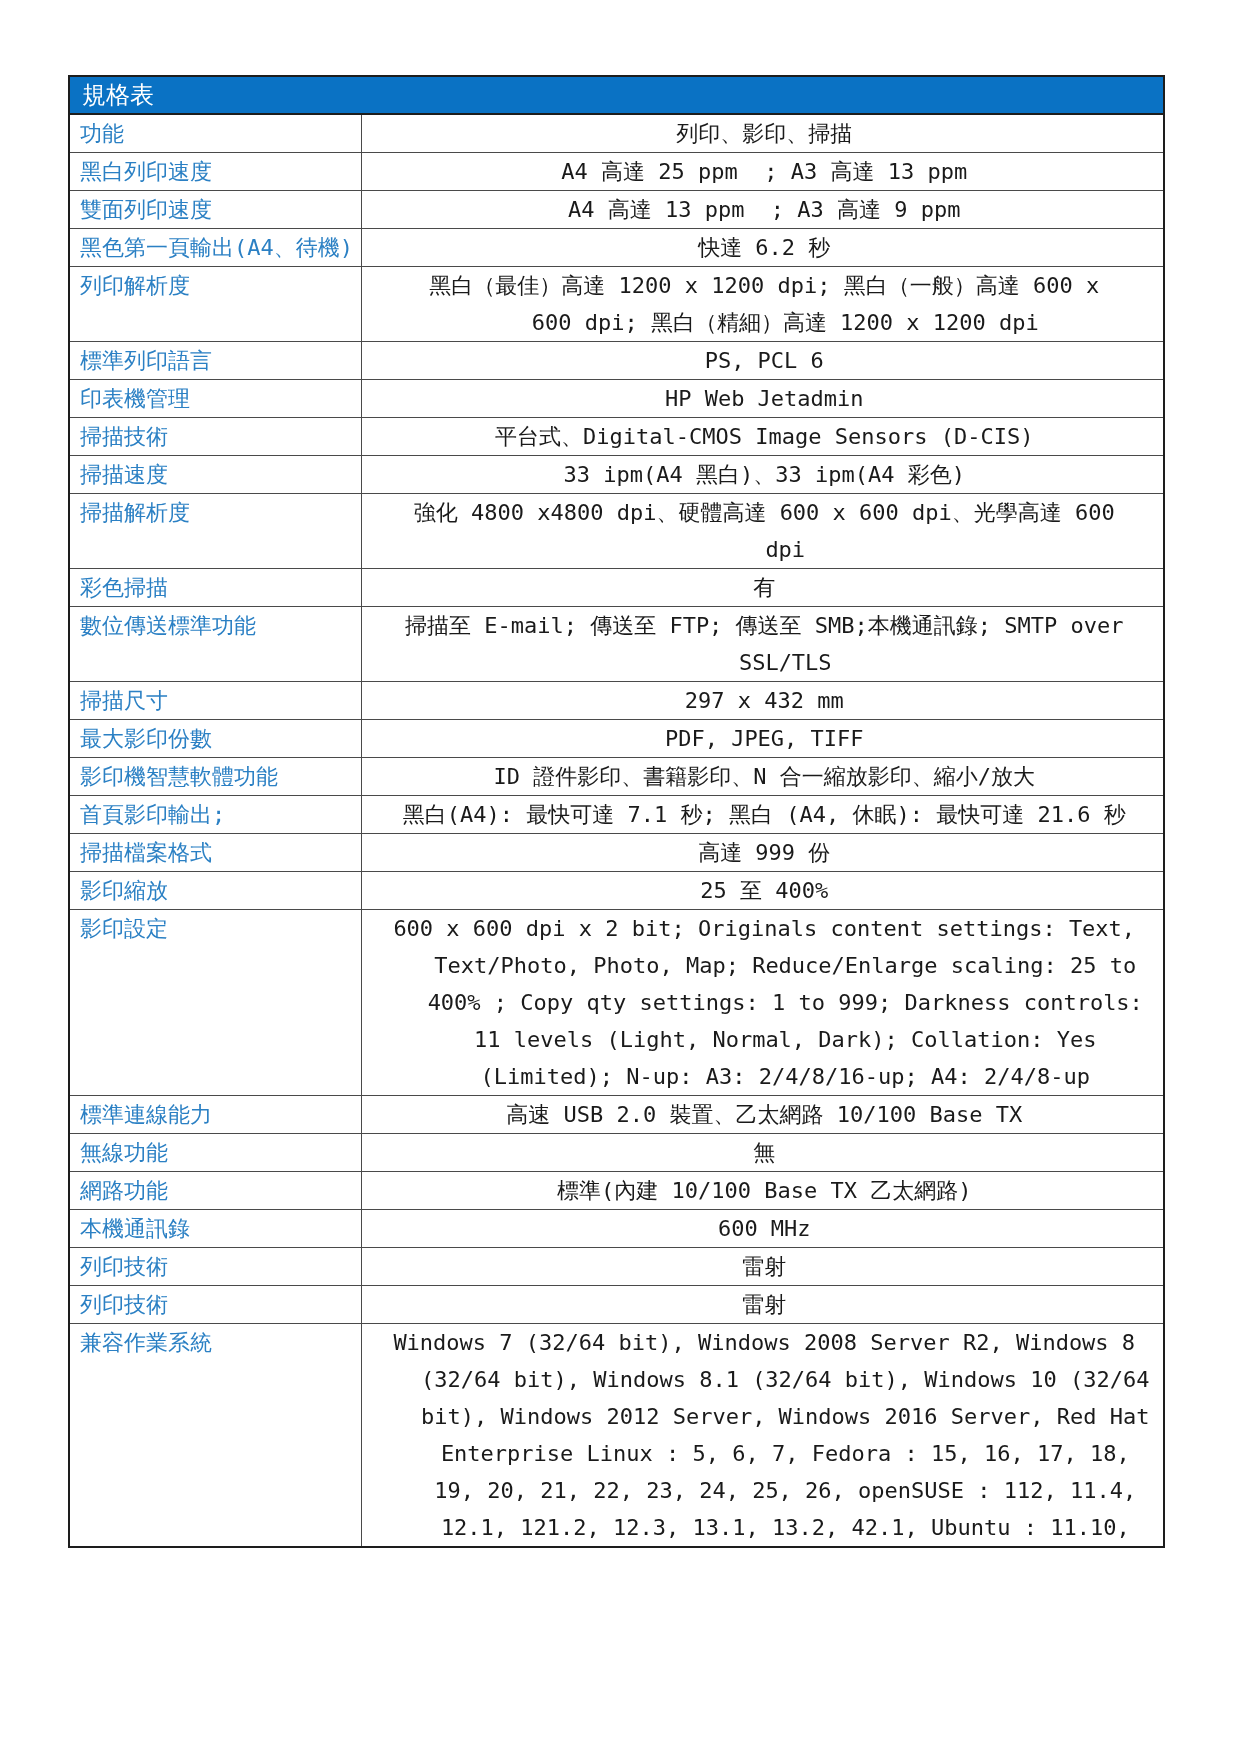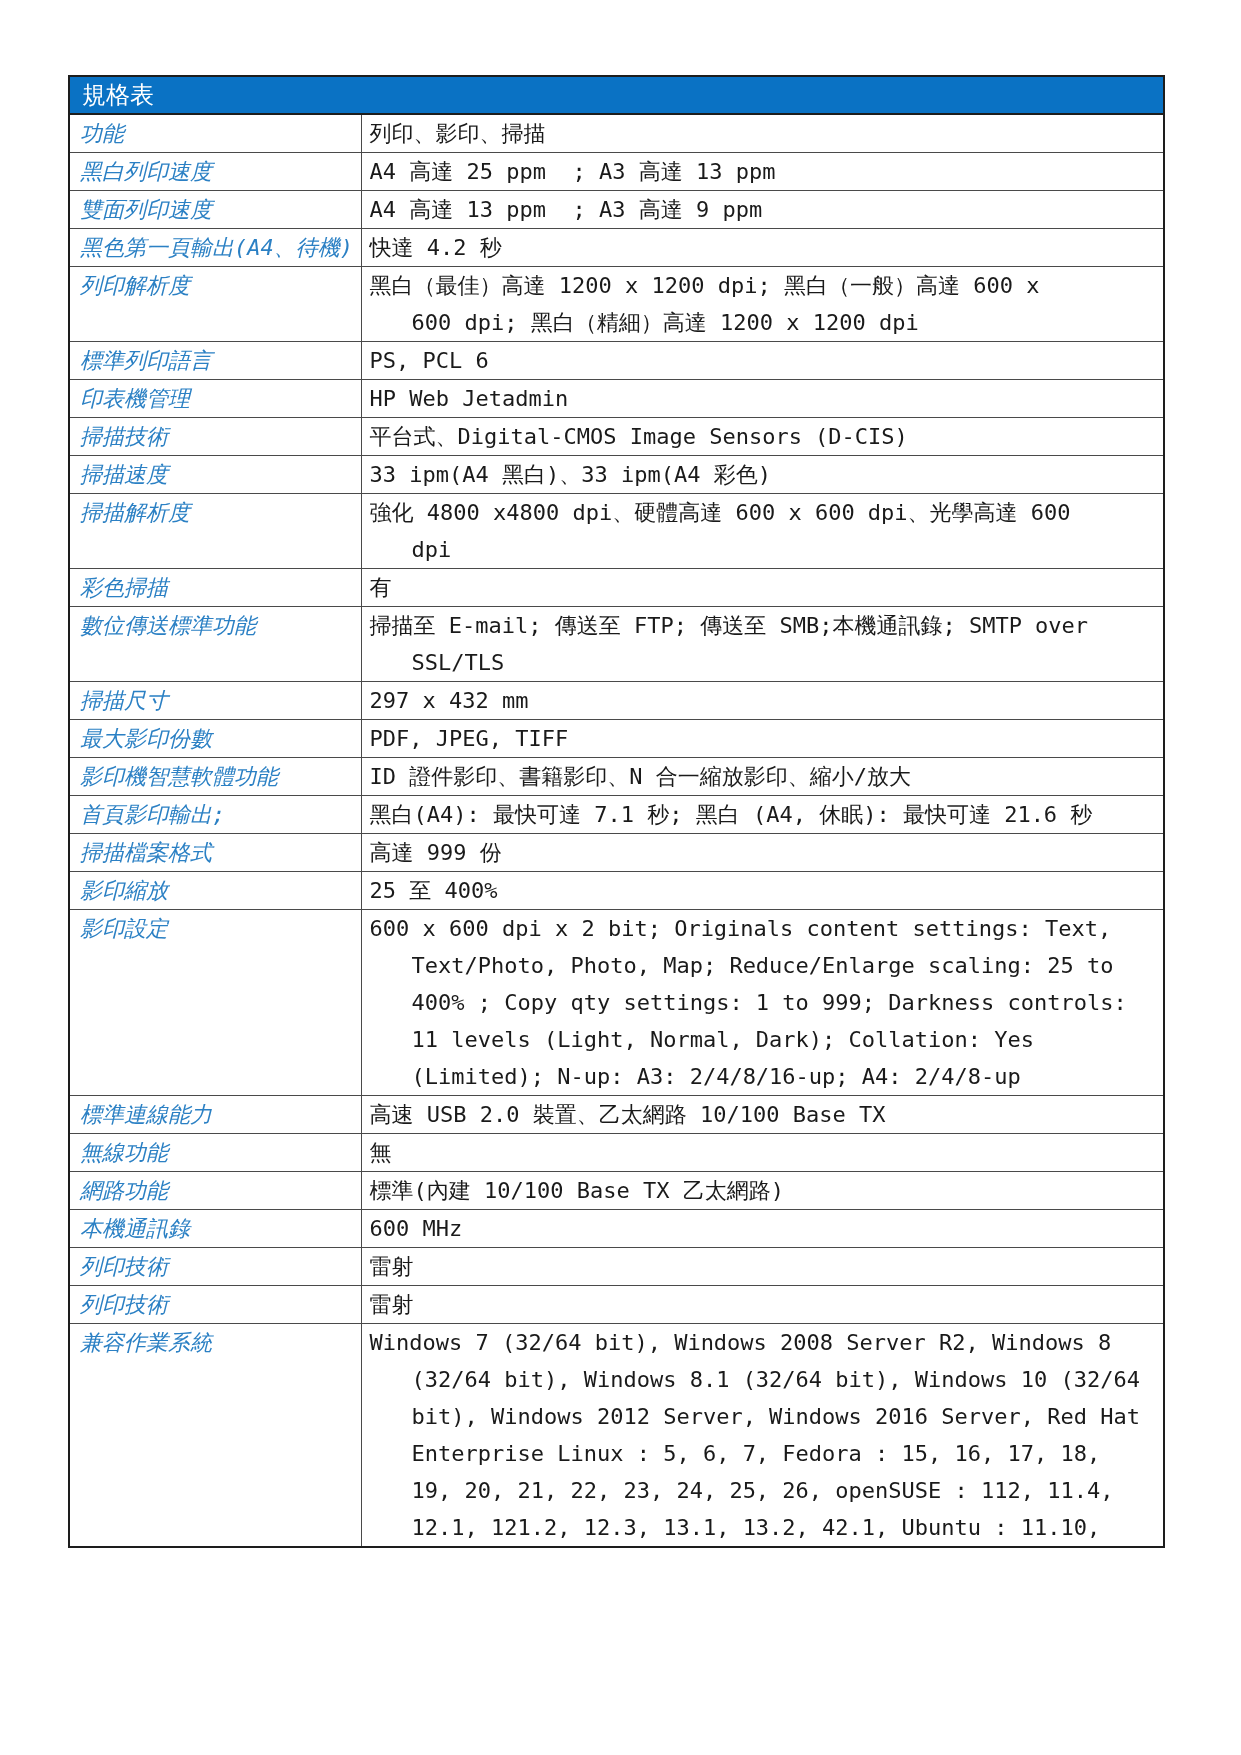--- a/index.html
+++ b/index.html
@@ -44,28 +44,28 @@
     color:var(--header-text);
     font-size:24px;
     line-height:36px;
     padding:0 0 0 12px;
     border:2px solid var(--border-outer);
   }
   td.label-cell{
     color:var(--label-text);
     padding:0 4px 0 10px;
     white-space:pre-wrap;
-    font-style:italic;
   }
   td.value-cell{
     color:var(--value-text);
     
     padding:0 4px 0 50px;
     text-indent:-42px;
     white-space:pre-wrap;
+    text-align:center;
   }
 </style>
 </head>
 <body>
 
 <div class="page">
   <table class="spec-table">
     <colgroup>
       <col class="col-label">
       <col class="col-value">
@@ -83,21 +83,21 @@
         <tr>
           <td class="label-cell">黑白列印速度</td>
           <td class="value-cell">A4 高達 25 ppm  ; A3 高達 13 ppm</td>
         </tr>
         <tr>
           <td class="label-cell">雙面列印速度</td>
           <td class="value-cell">A4 高達 13 ppm  ; A3 高達 9 ppm</td>
         </tr>
         <tr>
           <td class="label-cell">黑色第一頁輸出(A4、待機)</td>
-          <td class="value-cell">快達 4.2 秒</td>
+          <td class="value-cell">快達 6.2 秒</td>
         </tr>
         <tr>
           <td class="label-cell">列印解析度</td>
           <td class="value-cell">黑白（最佳）高達 1200 x 1200 dpi; 黑白（一般）高達 600 x
 600 dpi; 黑白（精細）高達 1200 x 1200 dpi</td>
         </tr>
         <tr>
           <td class="label-cell">標準列印語言</td>
           <td class="value-cell">PS, PCL 6</td>
         </tr>

